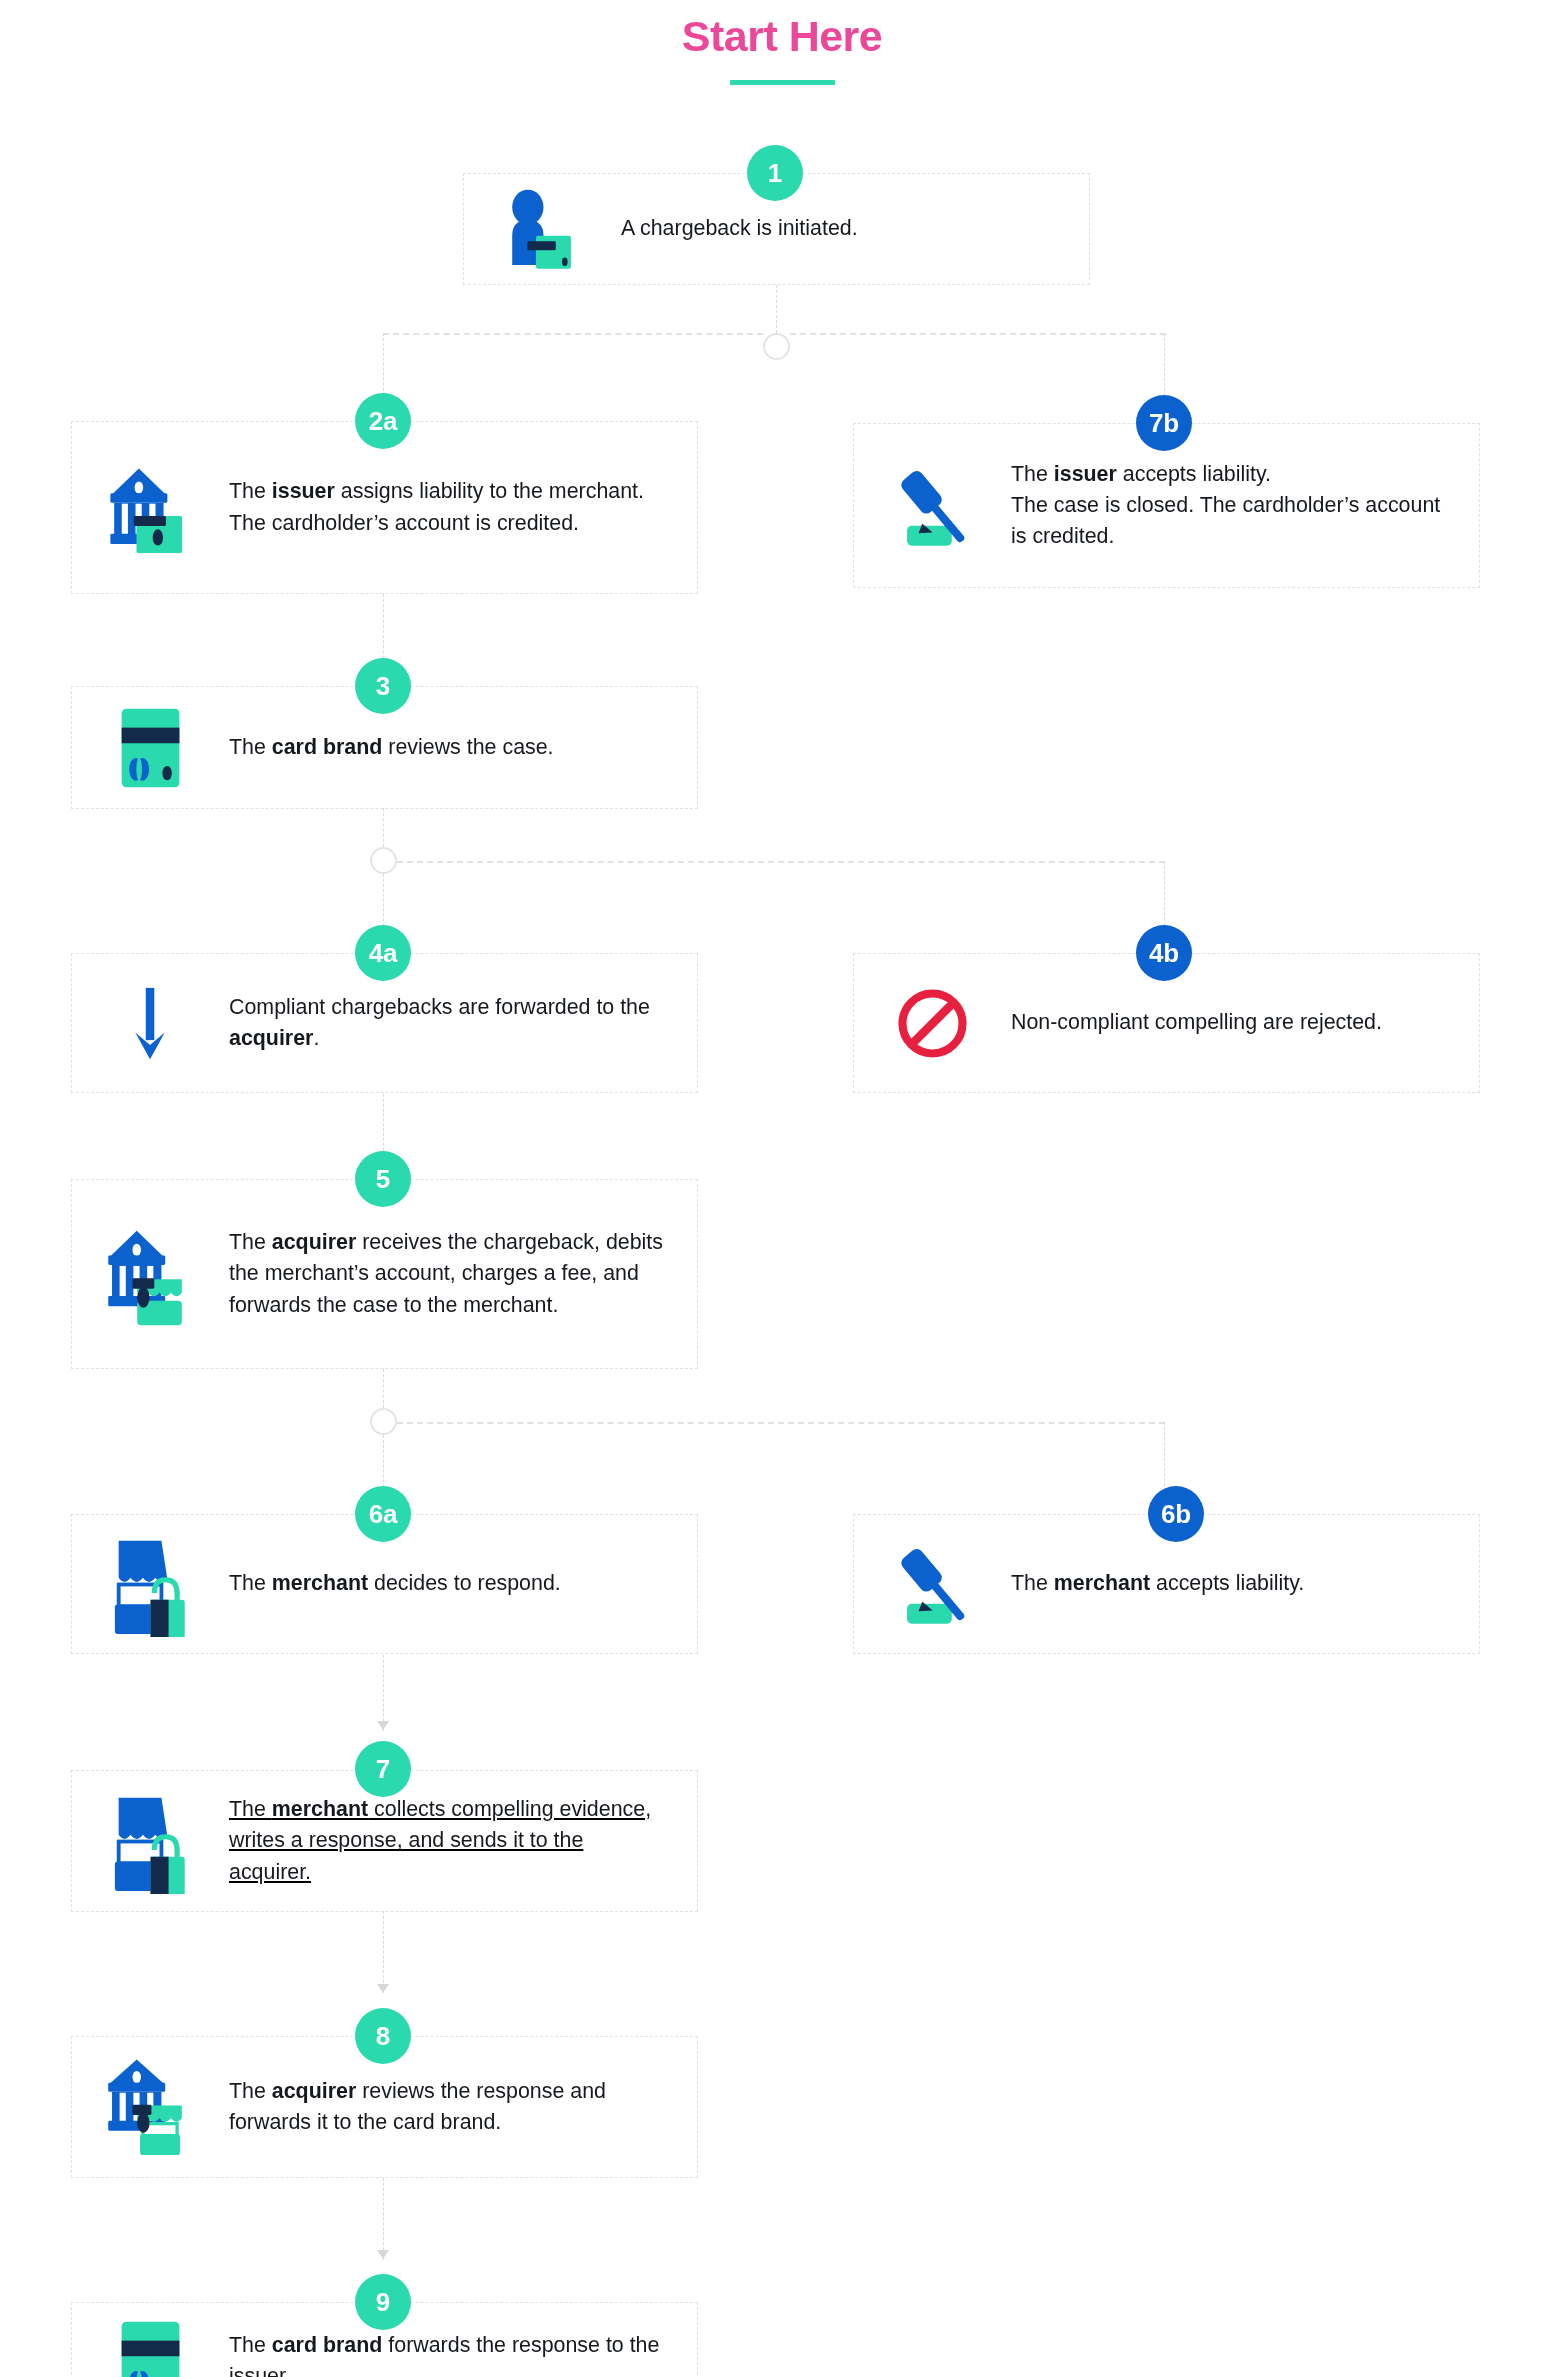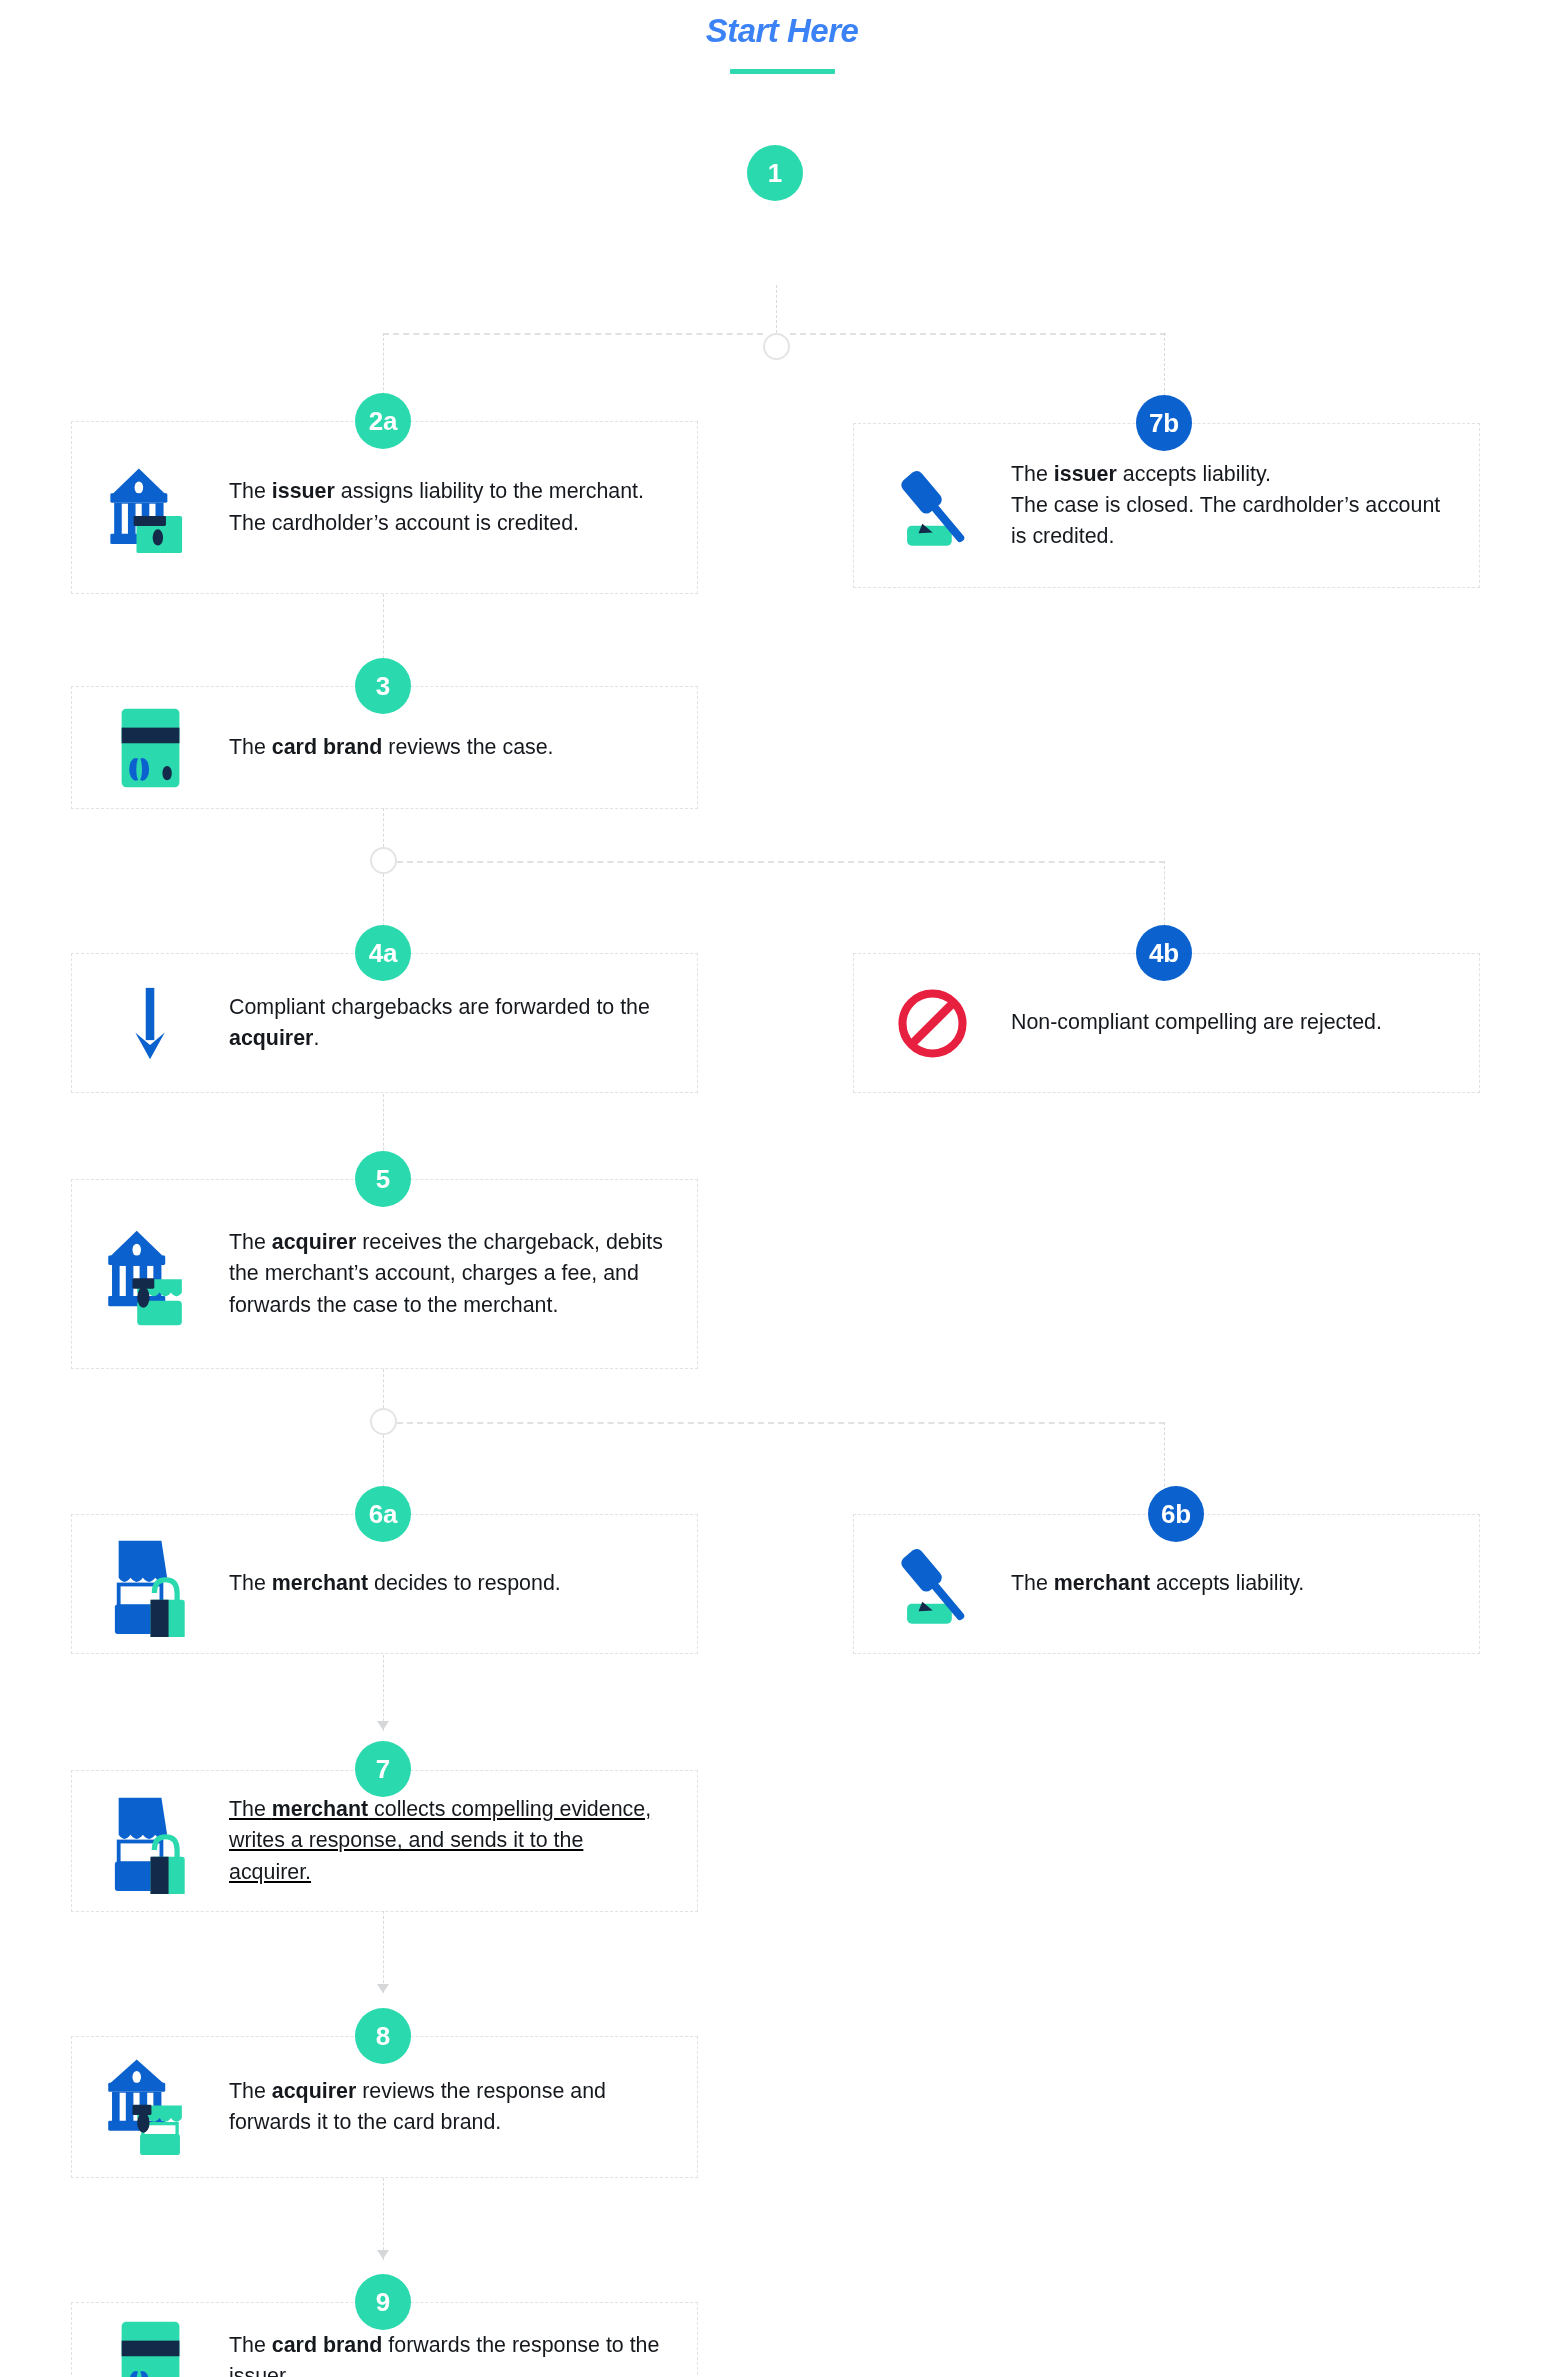--- a/index.html
+++ b/index.html
@@ -19,26 +19,25 @@
 
   
   .title-wrap {
     position: absolute;
     left: 0;
     top: 13.3px;
     width: 1564px;
     text-align: center;
   }
   .title {
-    font-size: 33px;
+    font-size: 43px;
     font-weight: bold;
-    color: #3b82f6;
+    color: #ec4899;
     letter-spacing: -0.5px;
     line-height: 1.1;
-    font-style: italic;
   }
   .title-rule {
     margin: 19px auto 0 auto;
     width: 105px;
     height: 5.2px;
     background: #2ed9b0;
     border-radius: 1px;
   }
 
   
@@ -167,20 +166,34 @@
   <div class="vline" style="left:383px; top:1655px; height:76px;"></div>
   <div class="arrow" style="left:377px; top:1721px;"></div>
 
   <div class="vline" style="left:383px; top:1911px; height:82px;"></div>
   <div class="arrow" style="left:377px; top:1984px;"></div>
 
   <div class="vline" style="left:383px; top:2178px; height:82px;"></div>
   <div class="arrow" style="left:377px; top:2250px;"></div>
 
   <div class="badge teal" style="left:747px; top:145px;">1</div>
+  <div class="step" style="left:463px; top:173px; width:627px; height:112px;">
+    <div class="step-inner">
+      <div class="icon-cell">
+        <svg width="90" height="81" viewBox="0 0 190 170">
+          <ellipse cx="63" cy="38" rx="33" ry="37" fill="#0b62ce"></ellipse>
+          <path d="M30 98 q0-33 33-33 q33 0 33 33 l0 62 l-66 0 z" fill="#0b62ce"></path>
+          <rect x="80" y="98" width="74" height="70" rx="5" fill="#2bd9ae"></rect>
+          <rect x="62" y="110" width="60" height="19" rx="3" fill="#132a4a"></rect>
+          <ellipse cx="141" cy="153" rx="6" ry="9" fill="#132a4a"></ellipse>
+        </svg>
+      </div>
+      <div class="text-cell">A chargeback is initiated.</div>
+    </div>
+  </div>
 
   <div class="badge teal" style="left:355px; top:393px;">2a</div>
   <div class="step" style="left:71px; top:421px; width:627px; height:173px;">
     <div class="step-inner">
       <div class="icon-cell">
         <svg width="93" height="95" viewBox="0 0 195 200">
           <path d="M17 72 L73 18 L129 72 Z" fill="#0b62ce"></path>
           <ellipse cx="73" cy="58" rx="9" ry="13" fill="#ffffff"></ellipse>
           <rect x="13" y="70" width="120" height="20" rx="3" fill="#0b62ce"></rect>
           <rect x="21" y="90" width="104" height="68" fill="#0b62ce"></rect>

